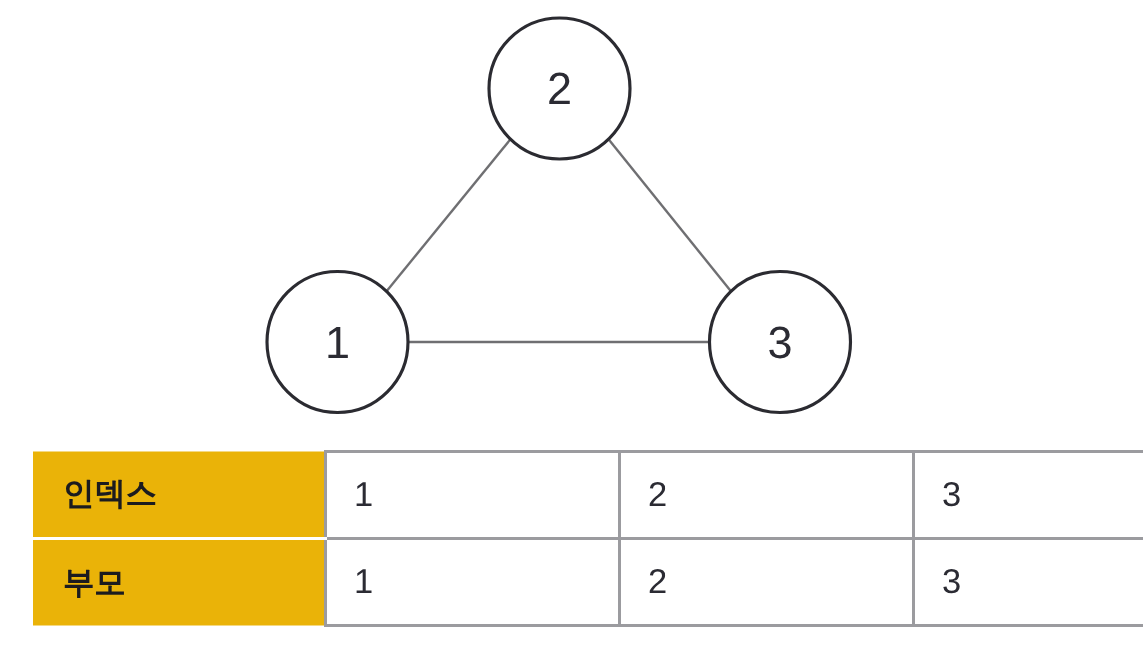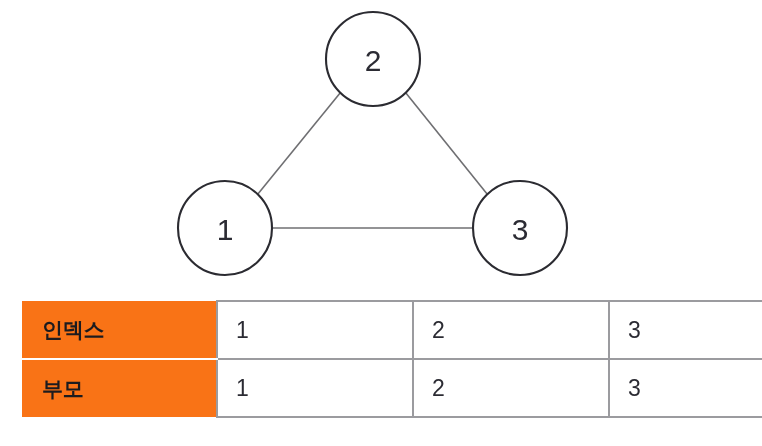--- a/index.html
+++ b/index.html
@@ -69,24 +69,25 @@
     vertical-align: middle;
     border-top: 2px solid #9b9b9f;
     background: #ffffff;
   }
   .tbl tr.row-last td {
     border-bottom: 2px solid #9b9b9f;
   }
   
   td.hdr-cell {
     width: 174px;
-    background: #f97316;
+    background: #eab308;
     border-top: 2px solid #ffffff;
     border-bottom: 2px solid #ffffff;
     padding-left: 20px;
+    font-family: Liberation Serif, serif;
   }
   .tbl tr.row-first td.hdr-cell {
     border-top: none;
   }
   .tbl tr.row-last td.hdr-cell {
     border-bottom: none;
   }
   .hdr-text {
     font-size: 21px;
     font-weight: bold;

